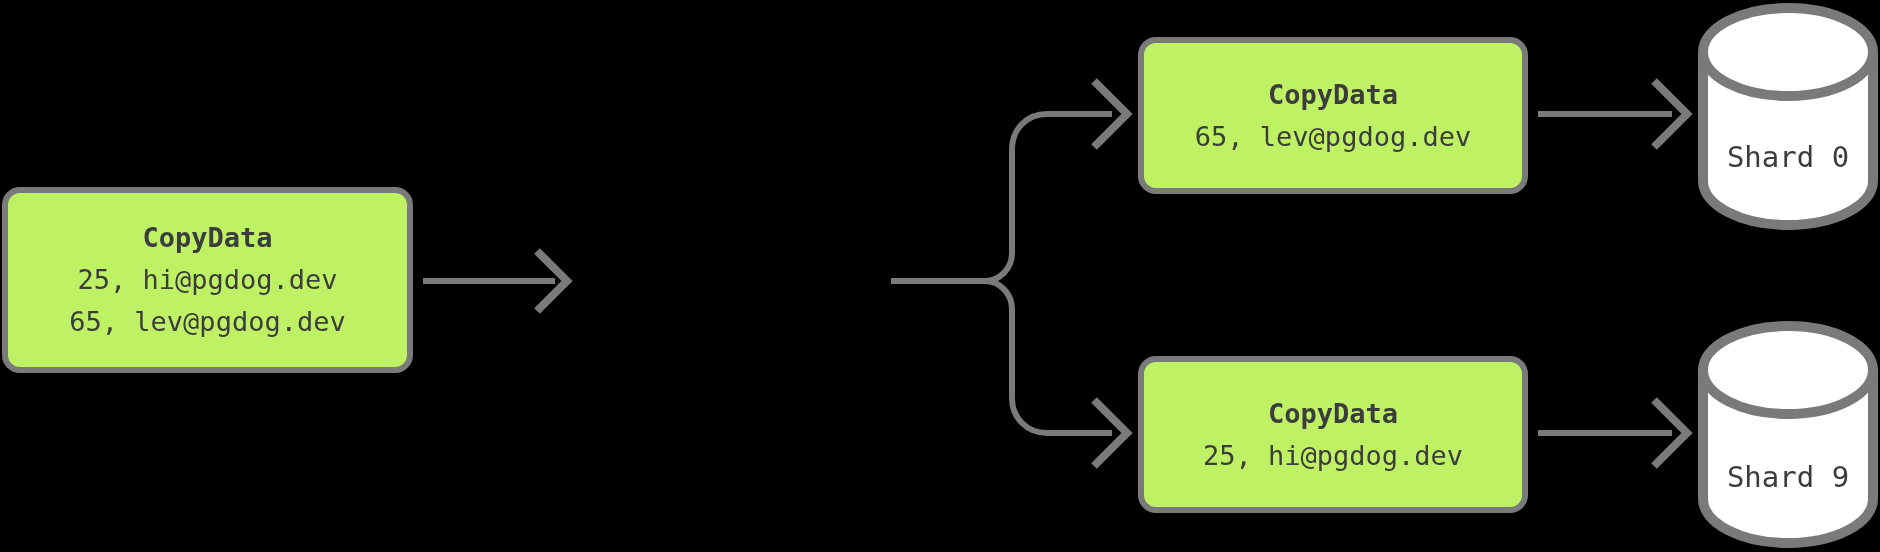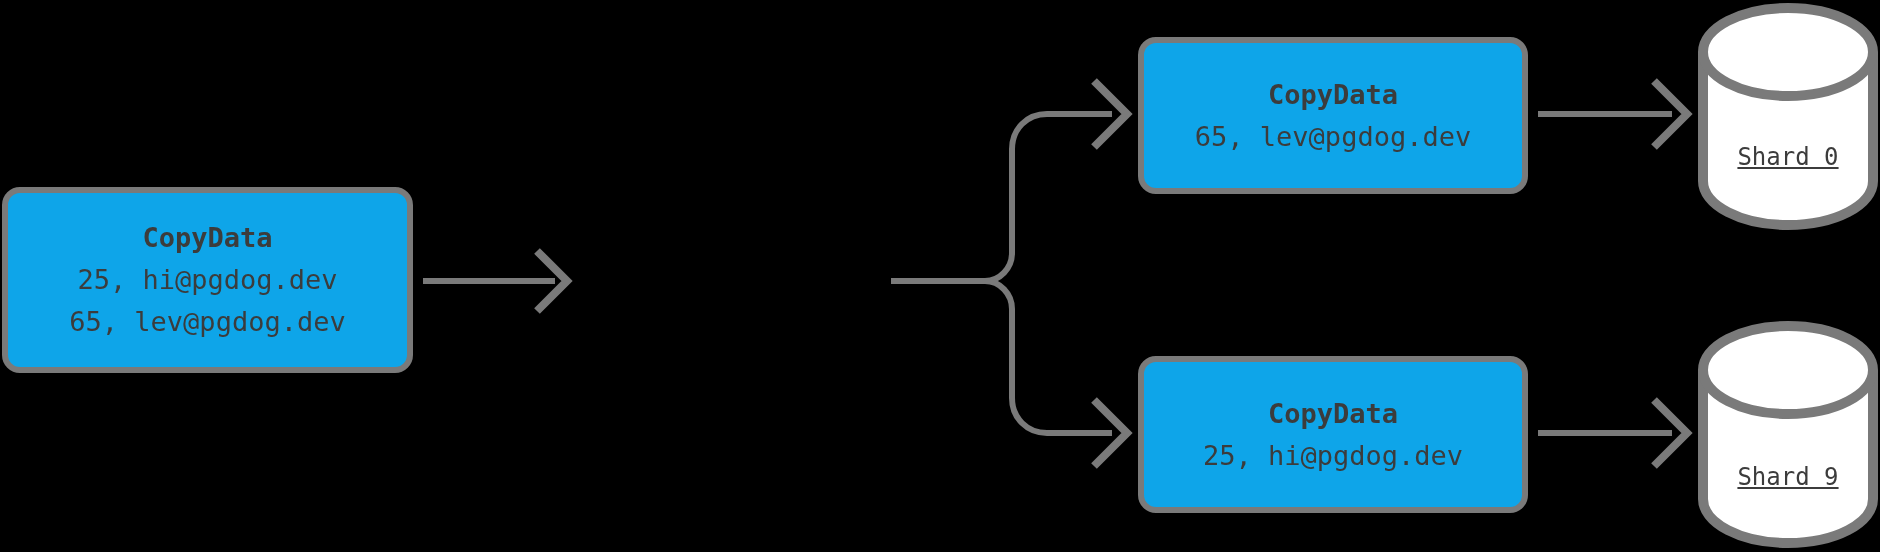--- a/index.html
+++ b/index.html
@@ -18,21 +18,21 @@
   #edges-layer {
     position: absolute;
     left: 0;
     top: 0;
     width: 1880px;
     height: 552px;
   }
   .node {
     position: absolute;
     box-sizing: border-box;
-    background: #0ea5e9;
+    background: #bef264;
     border: 6px solid #7a7a7a;
     border-radius: 18px;
     display: flex;
     flex-direction: column;
     align-items: center;
     justify-content: center;
     color: #3c3c3c;
     font-size: 27px;
     line-height: 42px;
     white-space: nowrap;
@@ -63,23 +63,22 @@
   #node-copy-shard1 {
     left: 1138px;
     top: 356px;
     width: 390px;
     height: 157px;
   }
   .shard-label {
     position: absolute;
     transform: translate(-50%, -50%);
     color: #3c3c3c;
-    font-size: 24px;
+    font-size: 29px;
     white-space: nowrap;
-    text-decoration: underline;
   }
   #shard0-label {
     left: 1788px;
     top: 157px;
   }
   #shard1-label {
     left: 1788px;
     top: 477px;
   }
   .stroke6 {

